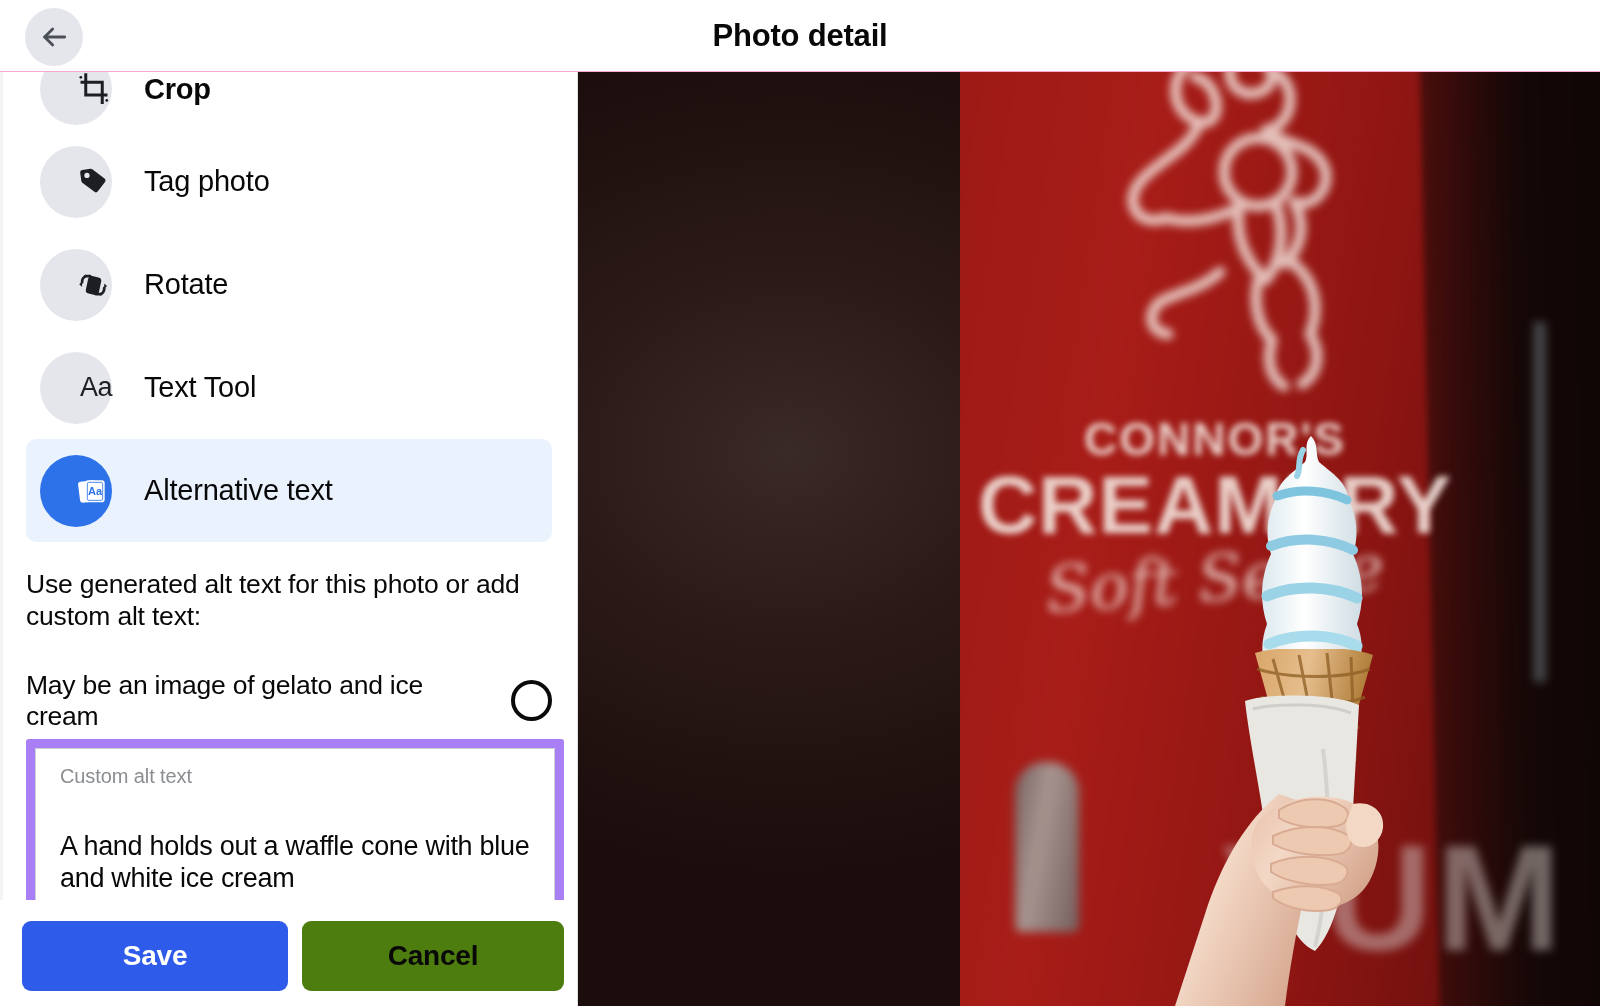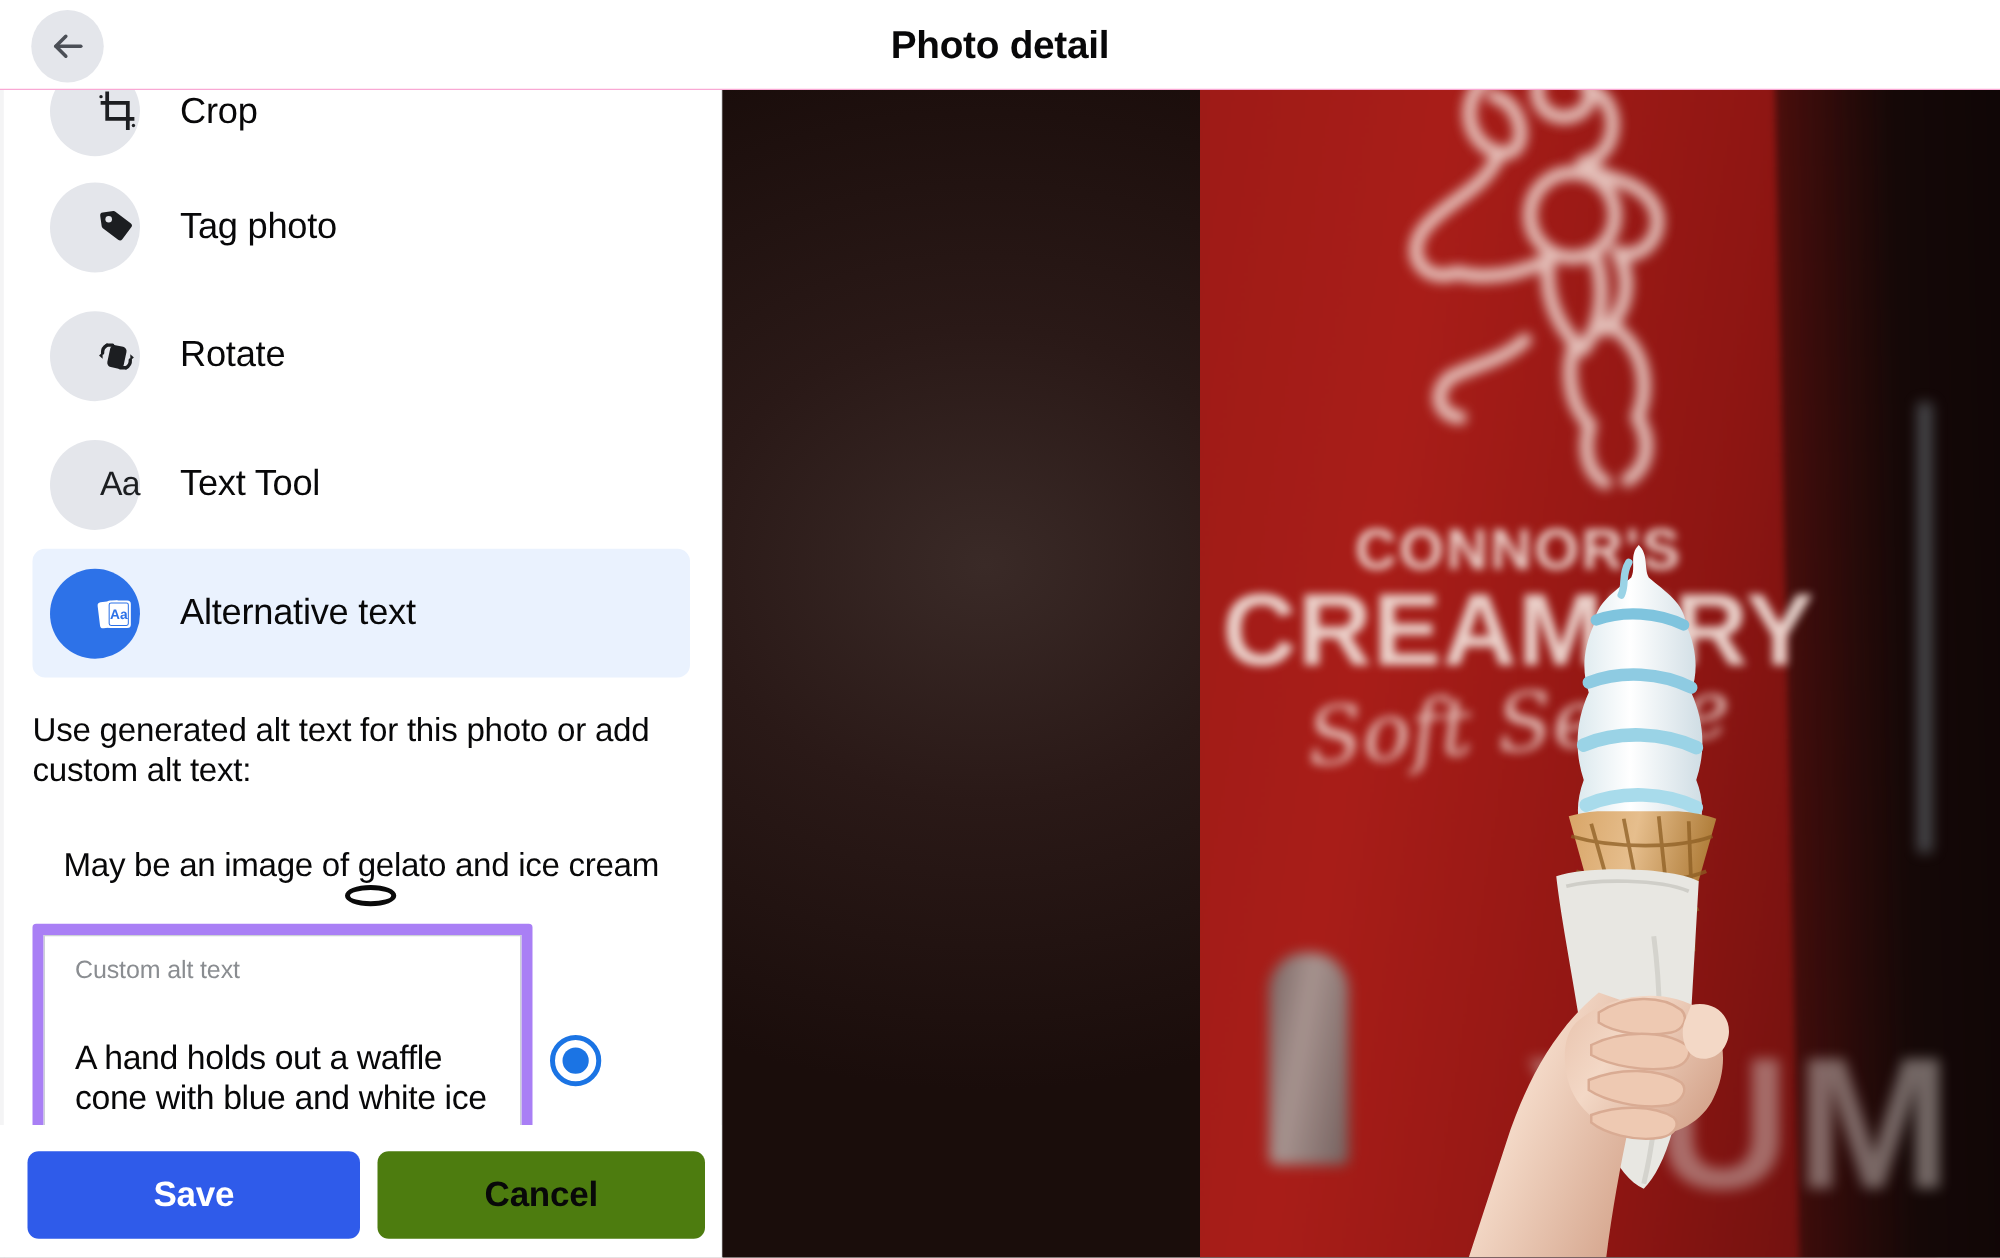--- a/index.html
+++ b/index.html
@@ -77,21 +77,21 @@
   .menu-item {
     position: relative;
     display: flex;
     align-items: center;
     height: 103px;
     margin: 0 26px;
     padding-left: 14px;
     border-radius: 10px;
     cursor: pointer;
   }
-  .menu-item.first { height: 82px; margin-top: -24px; }
+  .menu-item.first { height: 82px; margin-top: -24px; font-weight: bold; }
   .menu-item.active { background: #eaf2fe; }
   .menu-icon {
     width: 72px; height: 72px;
     min-width: 72px;
     border-radius: 50%;
     background: #e4e6eb;
     display: flex;
     align-items: center;
     justify-content: flex-end;
     color: #1c1e21;
@@ -125,21 +125,20 @@
     max-width: 505px;
   }
   .alt-option {
     display: flex;
     align-items: center;
     margin: 0 26px;
   }
   #generated-option {
     margin-top: 44px;
     height: 48px;
-    flex-direction: column;
   }
   #generated-label {
     flex: 1;
     font-size: 26.5px;
     color: #080809;
     letter-spacing: -0.25px;
   }
   .radio {
     width: 41px; height: 41px;
     min-width: 41px;
@@ -168,21 +167,21 @@
   
   #custom-option {
     margin-top: 14px;
     align-items: center;
   }
   #custom-highlight {
     border: 9px solid #a97ff5;
     border-radius: 3px;
     padding: 0;
     flex: 0 0 auto;
-    width: 400px;
+    width: 538px;
     background: #fff;
   }
   #custom-box {
     border: 1px solid #ccd0d5;
     background: #fff;
     padding: 16px 24px 22px 24px;
     min-height: 118px;
   }
   #custom-alt-caption {
     font-size: 20px;

